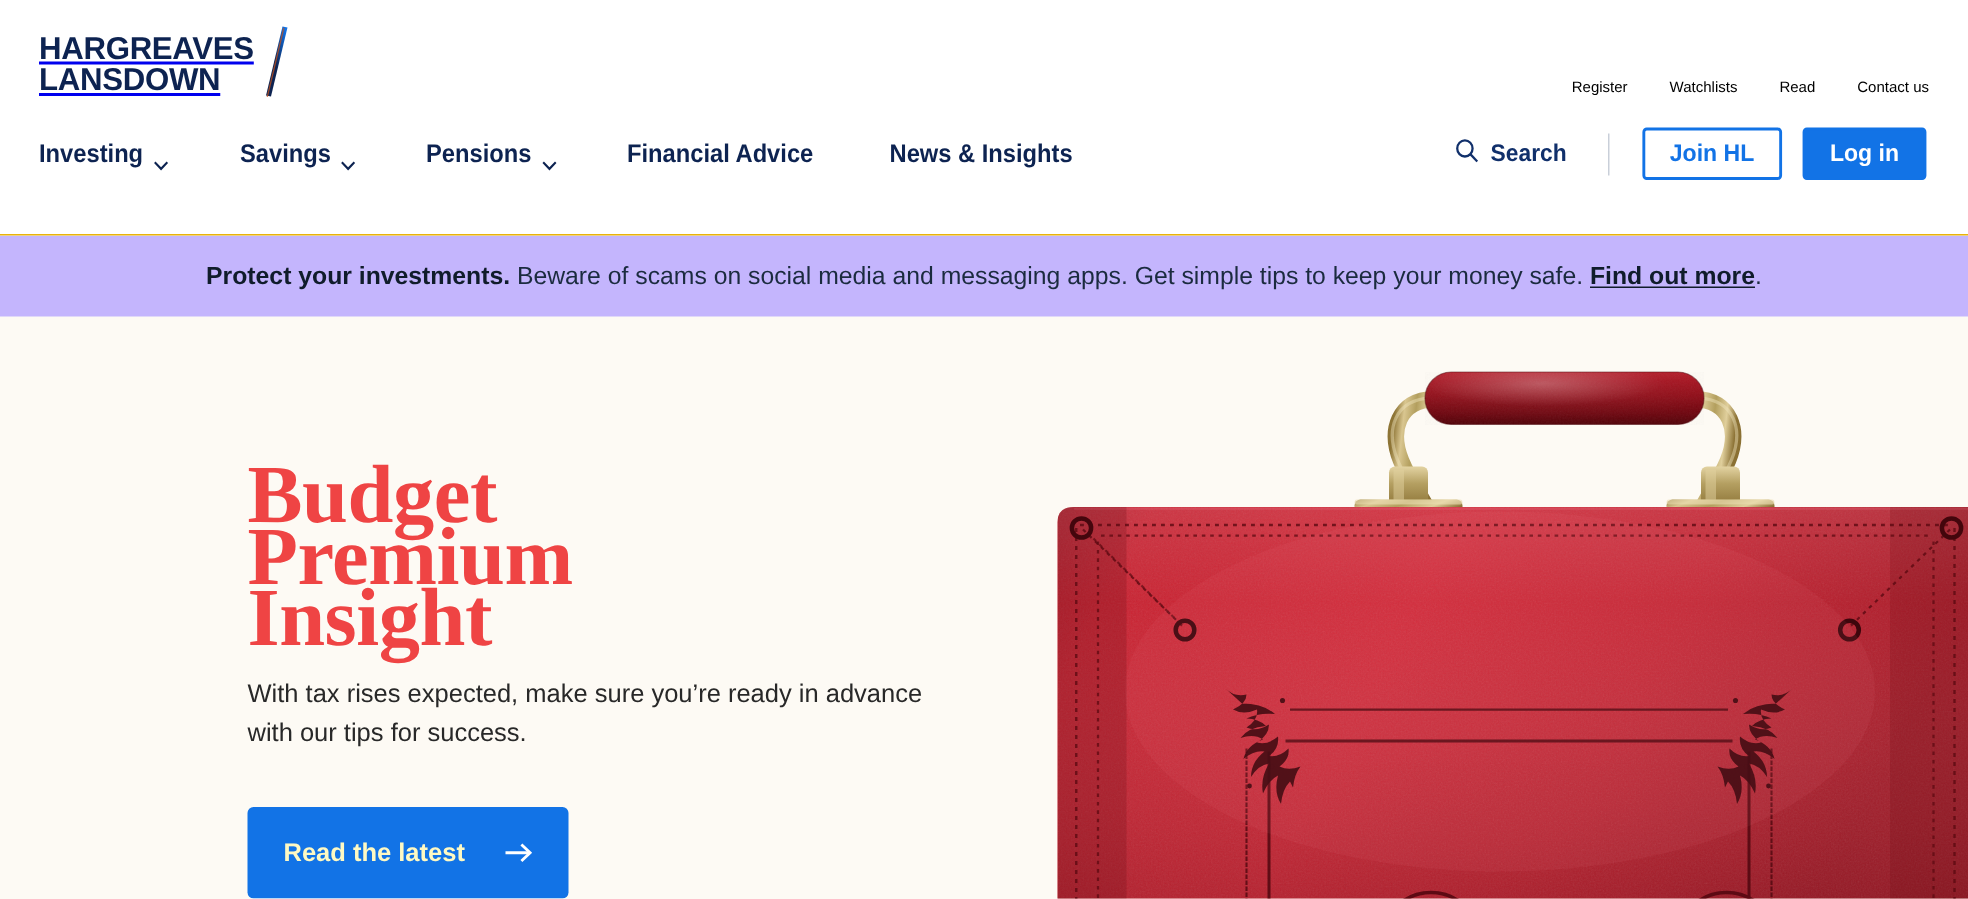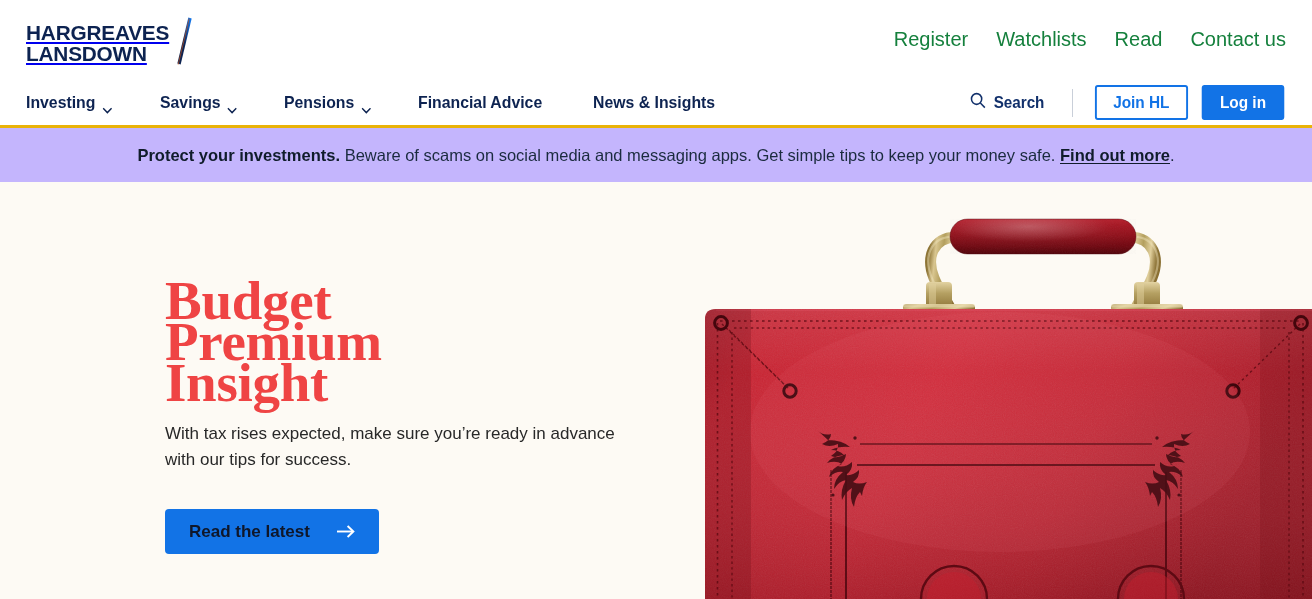--- a/index.html
+++ b/index.html
@@ -16,23 +16,23 @@
     color: #0d2351;
     -webkit-font-smoothing: antialiased;
   }
 
   .page { position: relative; width: 1312px; height: 599px; overflow: hidden; }
 
   
   .header {
     position: relative;
     width: 100%;
-    height: 128px;
+    height: 157px;
     background: #ffffff;
-    border-bottom: 3px solid #eab308;
+    border-bottom: 1px solid #eab308;
     z-index: 5;
   }
 
   
   .header-top { position: relative; height: 78px; }
 
   .logo-block {
     position: absolute;
     left: 26px;
     top: 22px;
@@ -76,25 +76,26 @@
   .brand-tab.active { border-bottom: 2px solid #0d2351; }
 
   .utility-nav {
     position: absolute;
     right: 26px;
     top: 30px;
     display: flex;
     gap: 28px;
   }
   .utility-link {
-    font-size: 20px;
-    color: #15803d;
+    font-size: 10px;
+    color: #000000;
     text-decoration: none;
     line-height: 18px;
     cursor: pointer;
+    margin-top: 20px;
   }
 
   
   .header-main { position: relative; height: 49px; }
 
   .main-nav {
     position: absolute;
     left: 26px;
     top: 0;
     height: 49px;
@@ -232,24 +233,24 @@
     color: #282828;
     margin-top: 18px;
     white-space: pre-line;
   }
 
   .hero-cta {
     margin-top: 36px;
     display: inline-flex;
     align-items: center;
     gap: 26px;
-    height: 45px;
+    height: 61px;
     padding: 0 24px;
     background: #1273e6;
-    color: #0f172a;
+    color: #fef9c3;
     border: none;
     border-radius: 4px;
     font-family: inherit;
     font-size: 17px;
     font-weight: bold;
     cursor: pointer;
   }
   .arrow-ico { display: block; width: 19px; height: 15px; }
 
   

